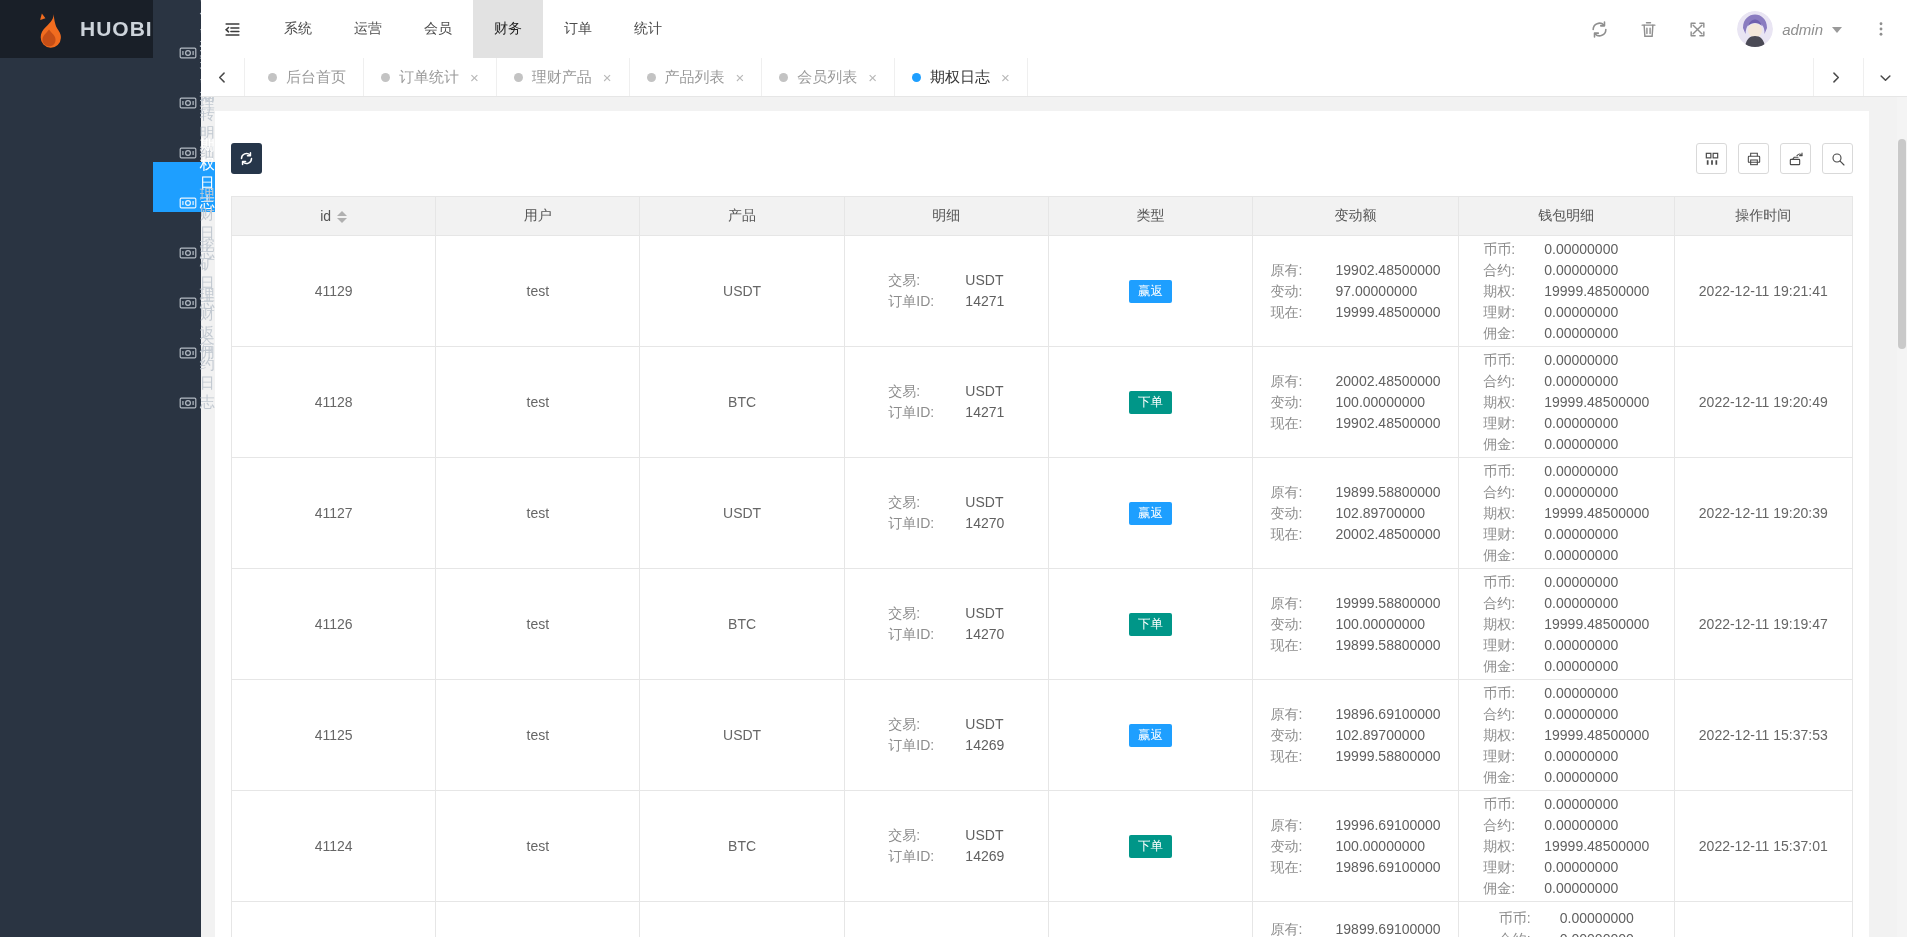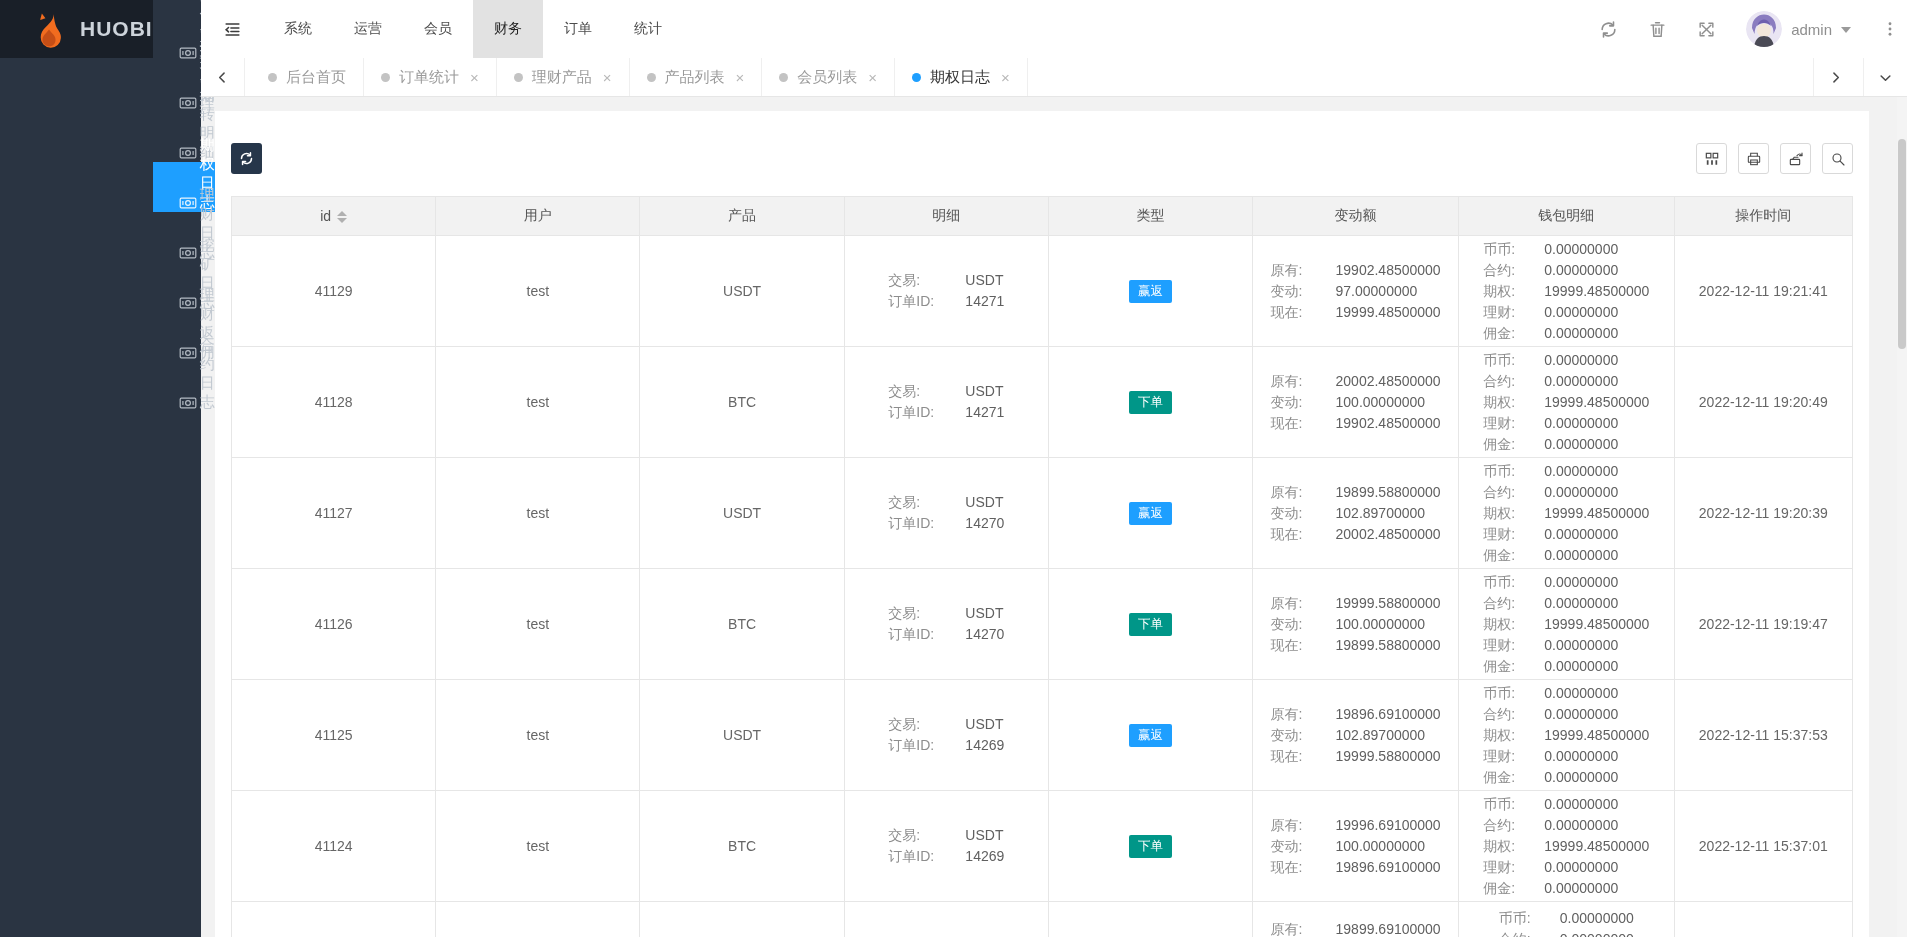--- a/index.html
+++ b/index.html
@@ -23,21 +23,21 @@
   .main { flex:1; min-width:0; display:flex; flex-direction:column; position:relative; }
   
   .header { height:58px; background:#fff; display:flex; align-items:center; flex-shrink:0; }
   .hamburger { width:62px; height:100%; display:flex; align-items:center; justify-content:center;
     color:#3c3c3c; cursor:pointer; }
   .hamburger svg { width:19px; height:19px; }
   .topnav { display:flex; height:100%; }
   .top-item { width:70px; display:flex; align-items:center; justify-content:center;
     font-size:14px; color:#4c4c4c; cursor:pointer; }
   .top-item.active { background:#e2e2e2; color:#222; }
-  .header-right { margin-left:auto; display:flex; align-items:center; gap:30px; padding-right:8px; color:#8f8f8f; }
+  .header-right { margin-left:auto; display:flex; align-items:center; gap:30px; padding-right:17px; color:#8f8f8f;font-style:italic; }
   .hbtn { display:flex; align-items:center; justify-content:center; cursor:pointer; color:#8f8f8f; }
   .hbtn svg { width:19px; height:19px; }
   .user-box { display:flex; align-items:center; gap:9px; cursor:pointer; }
   .avatar { width:36px; height:36px; border-radius:50%; overflow:hidden; flex-shrink:0; }
   .avatar svg { width:36px; height:36px; display:block; }
   .user-name { font-size:15px; color:#8f8f8f; }
   .caret { width:0; height:0; border-left:5px solid transparent; border-right:5px solid transparent;
     border-top:6px solid #9a9a9a; margin-top:2px; }
   .more-btn svg { width:18px; height:18px; }
   

